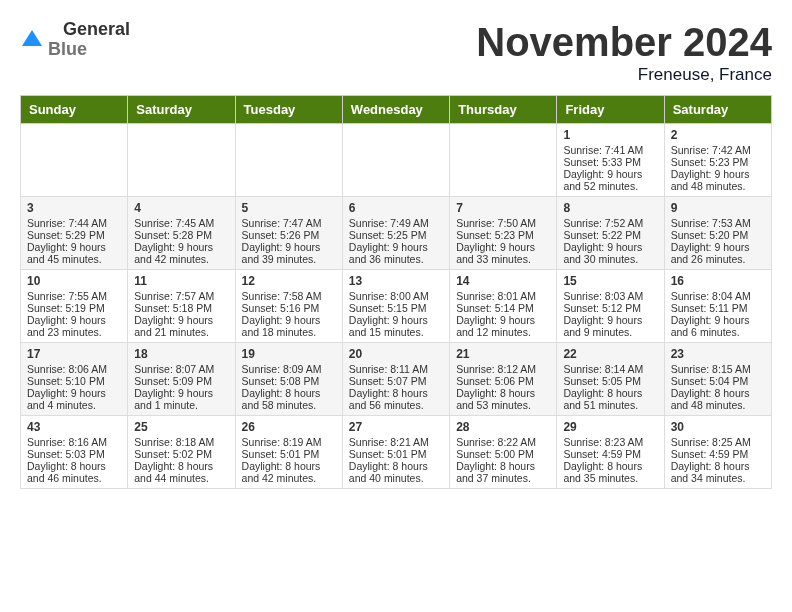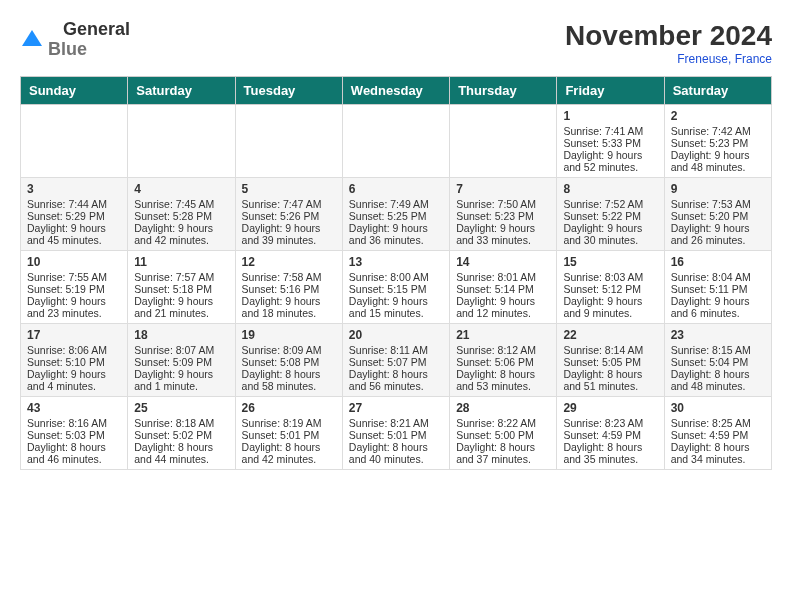--- a/index.html
+++ b/index.html
@@ -38,34 +38,34 @@
     }
     .logo-icon {
       width: 24px;
       height: 24px;
       margin-right: 4px;
     }
     .title-block {
       text-align: right;
     }
     .month-title {
-      font-size: 28px;
+      font-size: 40px;
       font-weight: bold;
       color: #333;
     }
     .location {
-      font-size: 12px;
-      color: #1d4ed8;
+      font-size: 17px;
+      color: #0f172a;
     }
     table {
       width: 100%;
       border-collapse: collapse;
     }
     th {
-      background-color: #0f766e;
+      background-color: #4d7c0f;
       color: #fff;
       font-size: 13px;
       padding: 6px 8px;
       text-align: left;
       border: 1px solid #ccc;
     }
     td {
       vertical-align: top;
       border: 1px solid #ddd;
       padding: 4px 6px;

